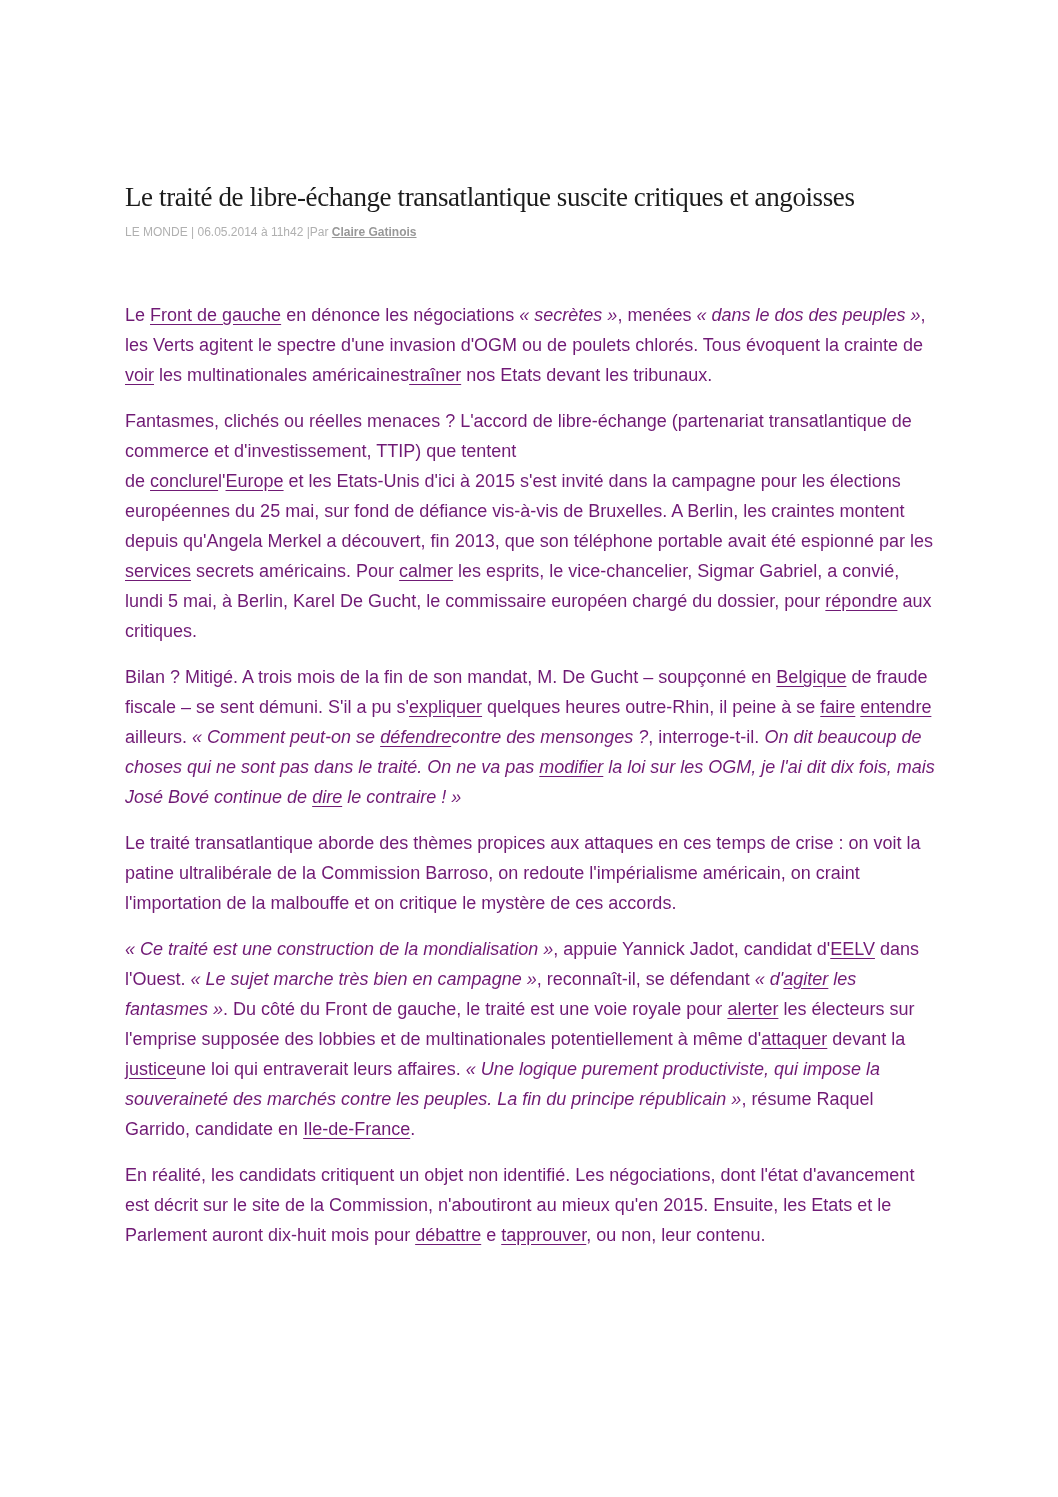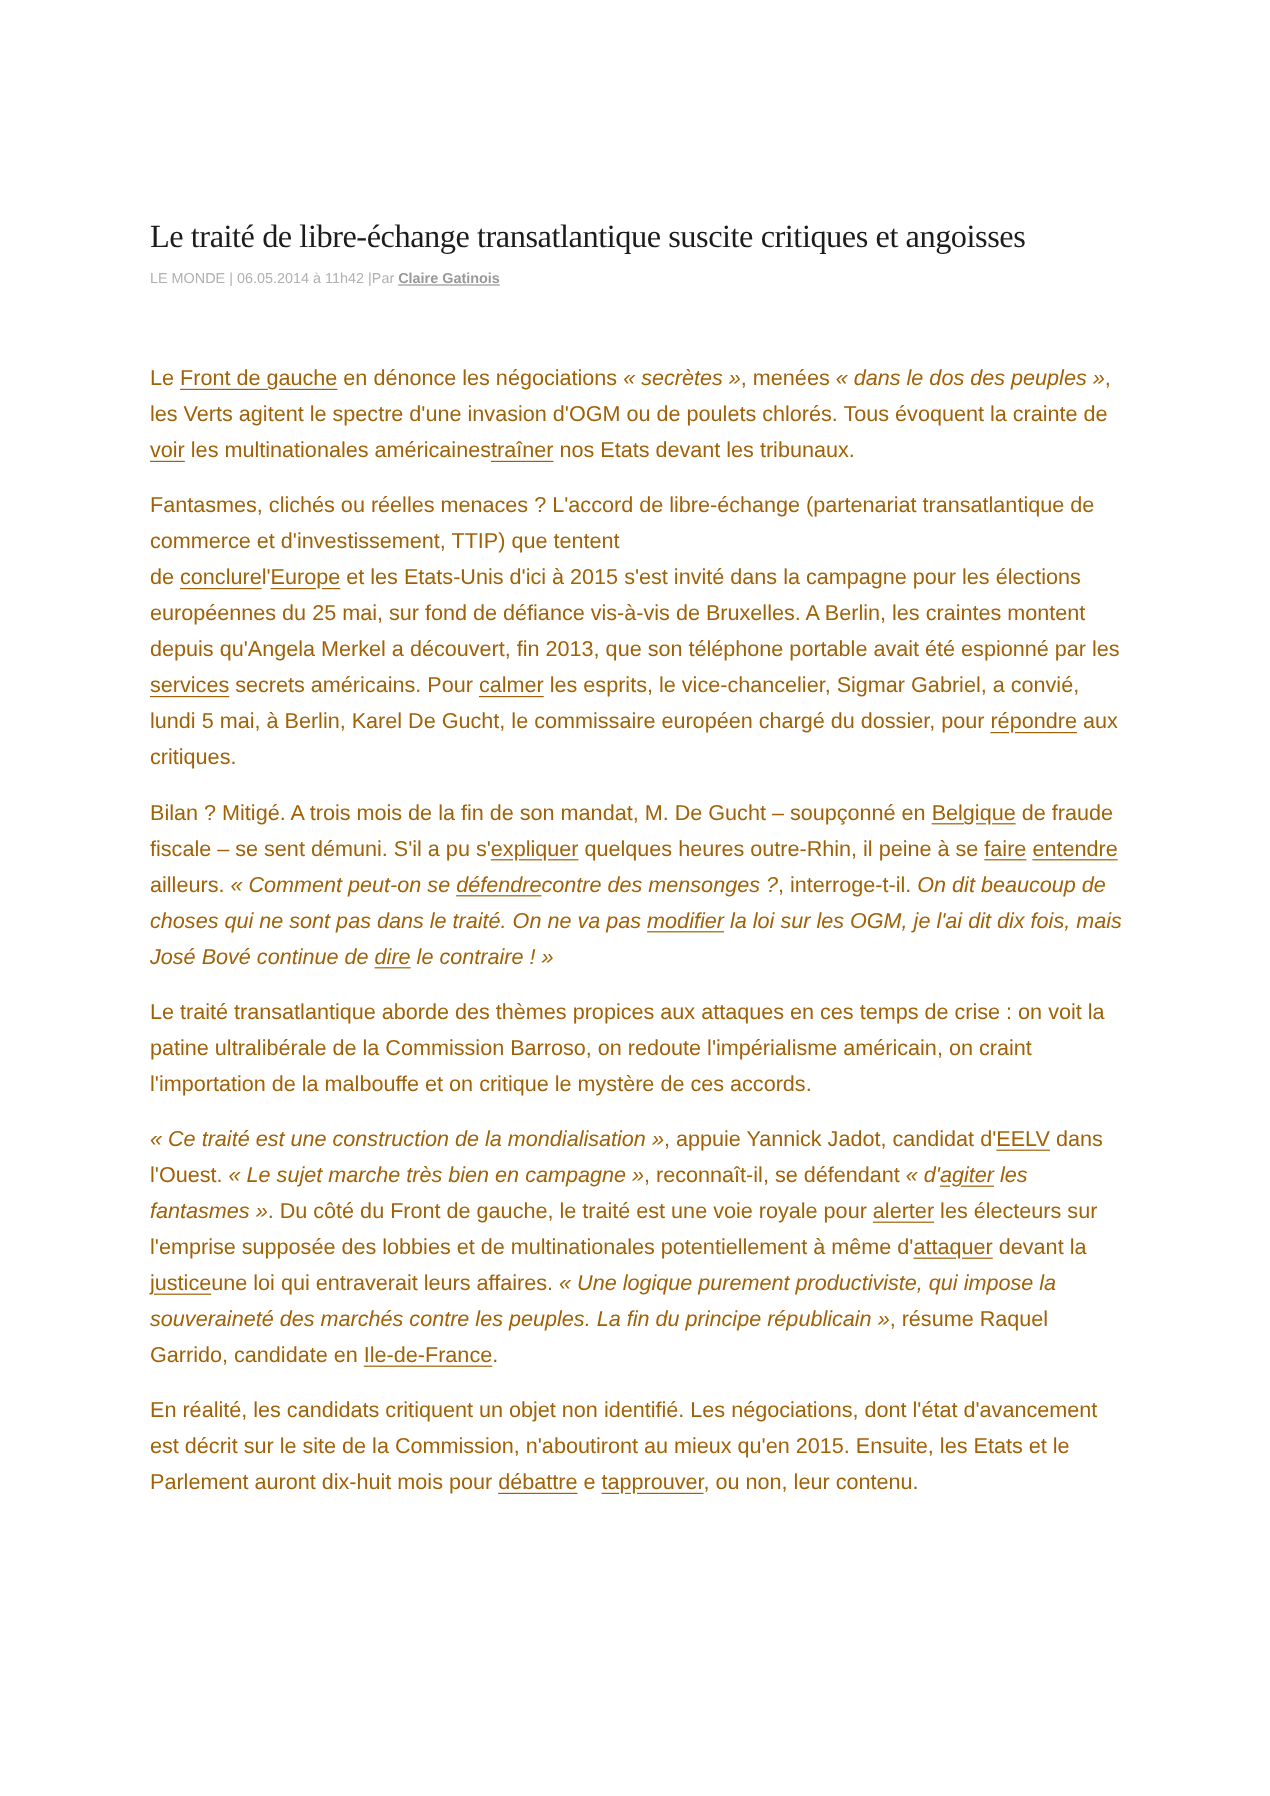--- a/index.html
+++ b/index.html
@@ -41,21 +41,21 @@
     color: #989898;
     font-weight: bold;
     text-decoration: underline;
     cursor: pointer;
   }
   .para {
     margin: 0 0 16px 0;
     font-family: "Liberation Sans", "DejaVu Sans", sans-serif;
     font-size: 18px;
     line-height: 30px;
-    color: #a16207;
+    color: #701a75;
     white-space: pre-wrap;
   }
   .run-i { font-style: italic; }
   .run-u { text-decoration: underline; text-underline-offset: 3px; cursor: pointer; }
 </style>
 </head>
 <body>
 
 <div class="page">
   <div class="content">

